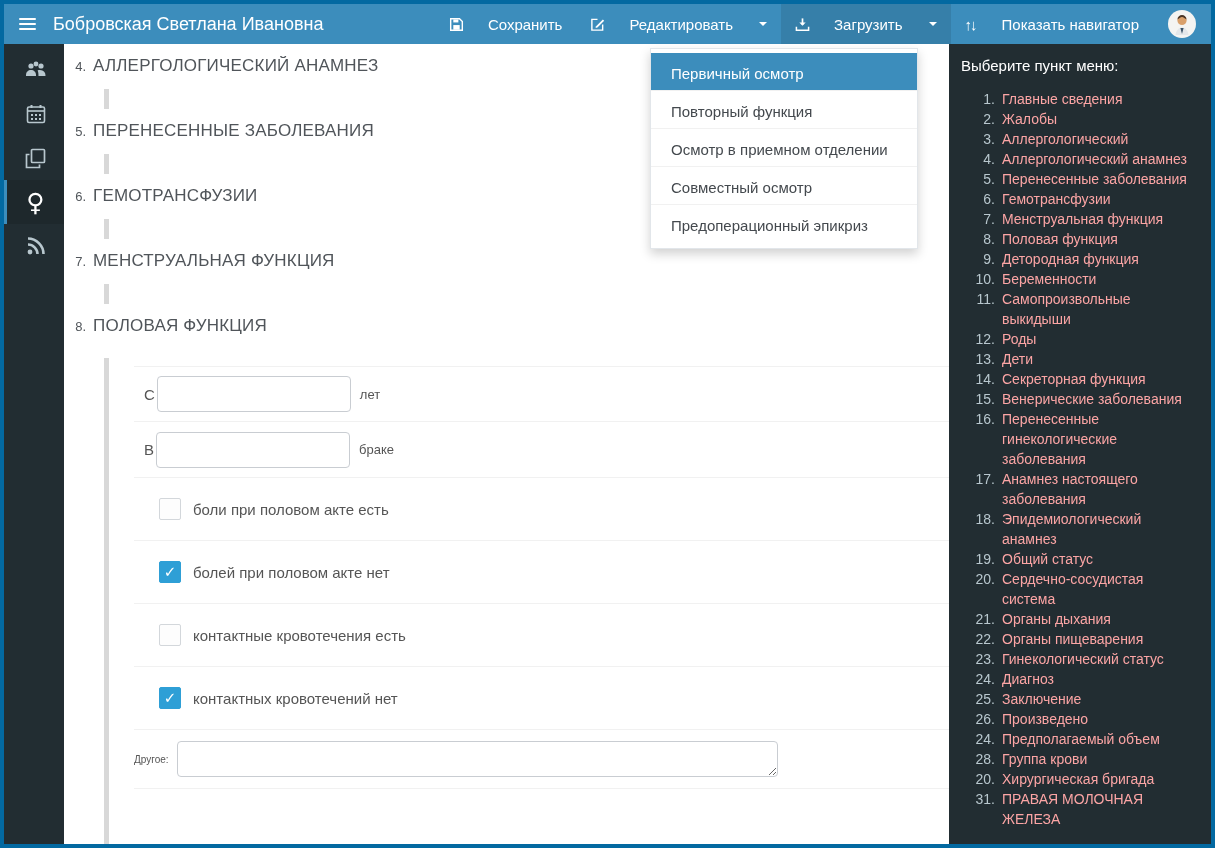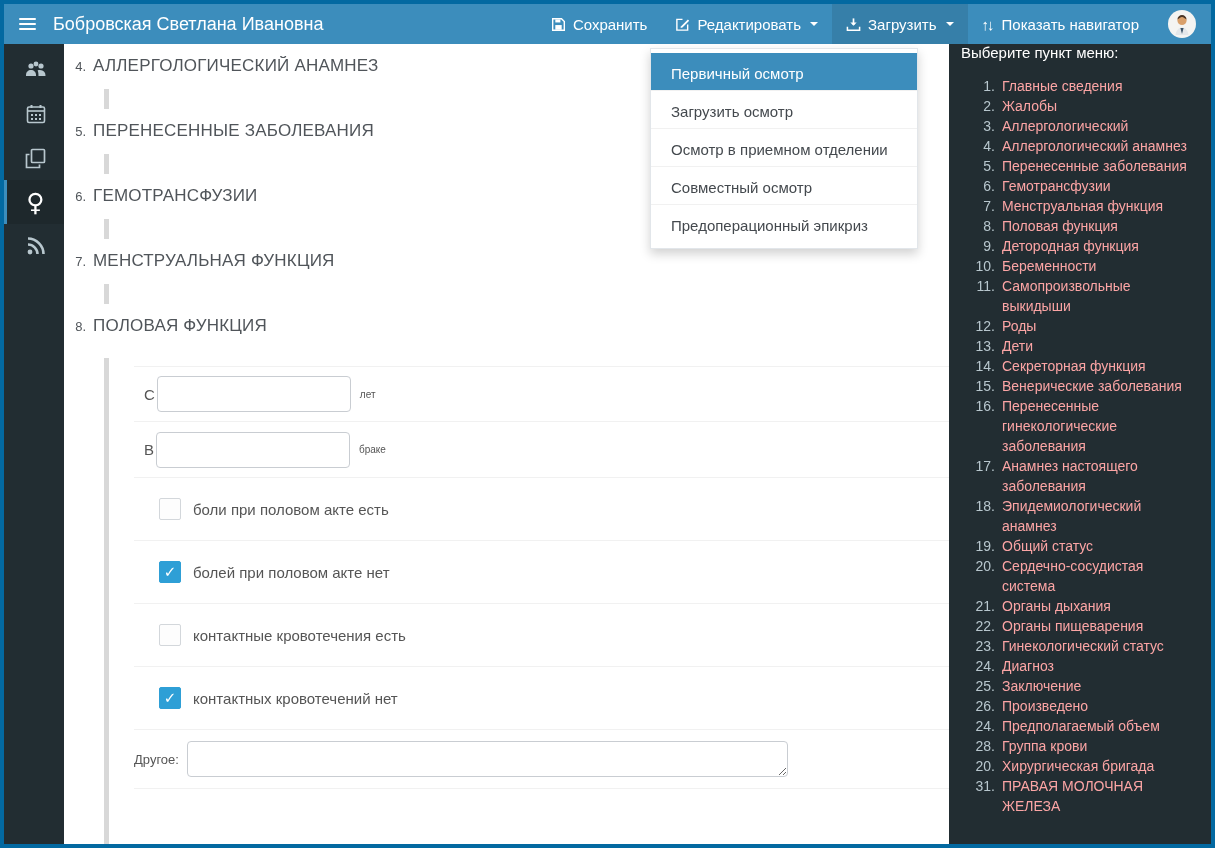--- a/index.html
+++ b/index.html
@@ -11,21 +11,21 @@
   
   .navbar {
     position:absolute; top:0; left:0; right:0; height:40px;
     background:#3c8dbc; display:flex; align-items:center; color:#fff;
   }
   .hamburger { width:46px; height:40px; display:flex; flex-direction:column; gap:3px;
     align-items:center; justify-content:center; cursor:pointer; }
   .hamburger span { display:block; width:17px; height:2px; background:#fff; border-radius:1px; }
   .nav-title { font-size:18px; white-space:nowrap; margin-left:3px; }
   .nav-right { margin-left:auto; display:flex; align-items:stretch; height:40px; }
-  .nav-btn { display:flex; align-items:center; gap:7px; padding:8px 14px; font-size:15px;
+  .nav-btn { display:flex; align-items:center; gap:24px; padding:8px 14px; font-size:15px;
     color:#fff; cursor:pointer; white-space:nowrap; }
   .nav-btn.active { background:#367fa9; }
   .nav-btn svg { display:block; }
   .caret { width:0; height:0; border-left:4px solid transparent; border-right:4px solid transparent;
     border-top:4px solid #fff; margin-left:2px; }
   .updown { font-size:15px; letter-spacing:-2px; margin-right:2px; }
   .avatar-wrap { width:58px; display:flex; align-items:center; justify-content:center; cursor:pointer; }
   
   .dropdown {
     position:absolute; left:646px; top:44px; width:268px; background:#fff; z-index:30;
@@ -51,36 +51,36 @@
   .stub { width:5px; height:20px; background:#d8d8d8; margin:13px 0 0 40px; }
   .sec8 { flex:1; position:relative; margin-top:0; }
   .tree { position:absolute; left:40px; top:22px; bottom:0; width:5px; background:#d8d8d8; }
   .rows { margin-left:70px; margin-top:30px; }
   .frow { display:flex; align-items:center; border-bottom:1px solid #f1f1f1; }
   .frow.first { border-top:1px solid #f1f1f1; }
   .frow-input { height:56px; }
   .frow-input .pre { font-size:15px; color:#555; margin-left:10px; }
   .frow-input input { width:194px; height:36px; border:1px solid #c9cdd2; border-radius:4px;
     margin-left:2px; padding:0 8px; font-size:14px; outline:none; }
-  .frow-input .suf { font-size:10px; color:#555; margin-left:9px; }
+  .frow-input .suf { font-size:13px; color:#555; margin-left:9px; }
   .frow-check { height:63px; }
   .cb { width:22px; height:22px; margin-left:25px; background:#fdfdfd; border:1px solid #d3d7db;
     border-radius:2px; cursor:pointer; display:flex; align-items:center; justify-content:center; }
   .cb.checked { background:#2e9fd6; border-color:#2e9fd6; }
   .cb.checked::after { content:"✓"; color:#fff; font-size:15px; font-weight:bold;
     font-family:"DejaVu Sans", sans-serif; }
   .cb-label { font-size:15px; color:#555; margin-left:12px; }
   .frow-other { height:59px; }
-  .frow-other .pre { font-size:13px; color:#555; }
+  .frow-other .pre { font-size:10px; color:#555; }
   .frow-other textarea { width:601px; height:36px; margin-left:8px; border:1px solid #c9cdd2;
     border-radius:4px; resize:both; padding:4px 8px; font-size:14px; outline:none;
     font-family:"Liberation Sans", sans-serif; }
   
   .menu-panel { position:absolute; top:40px; right:0; bottom:0; width:262px; background:#222d32;
-    color:#fff; padding:0 12px 0 12px; overflow:hidden; }
+    color:#fff; padding:13px 12px 0 12px; overflow:hidden; }
   .menu-header { font-size:15px; color:#fff; }
   .menu-list { list-style:none; margin-top:15px; }
   .menu-item { display:flex; font-size:14px; line-height:20px; cursor:pointer; }
   .menu-item .num { width:34px; text-align:right; margin-right:7px; color:#b8c7ce; flex:none; }
   .menu-item .txt { flex:1; color:#fca5a5; }
 </style>
 </head>
 <body>
 
 <div class="page">
@@ -134,21 +134,21 @@
     </div>
   </div>
 
   <div class="dropdown">
 
       <div class="dd-item active">
         <span>Первичный осмотр</span>
       </div>
 
       <div class="dd-item">
-        <span>Загрузить осмотр</span>
+        <span>Повторный функция</span>
       </div>
 
       <div class="dd-item">
         <span>Осмотр в приемном отделении</span>
       </div>
 
       <div class="dd-item">
         <span>Совместный осмотр</span>
       </div>
 

